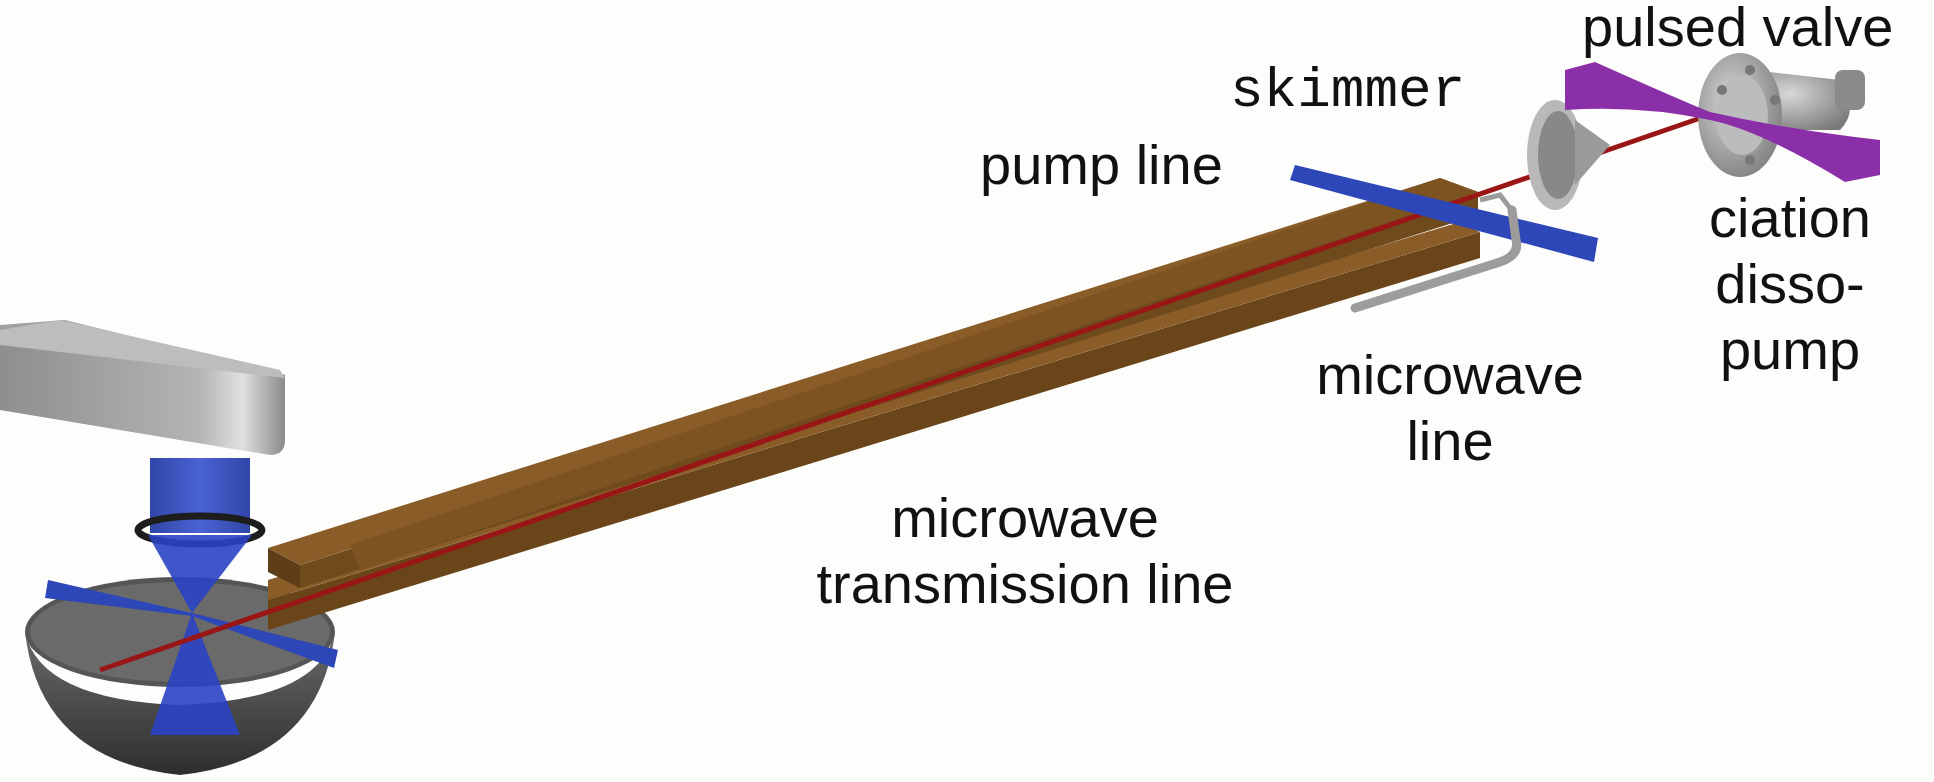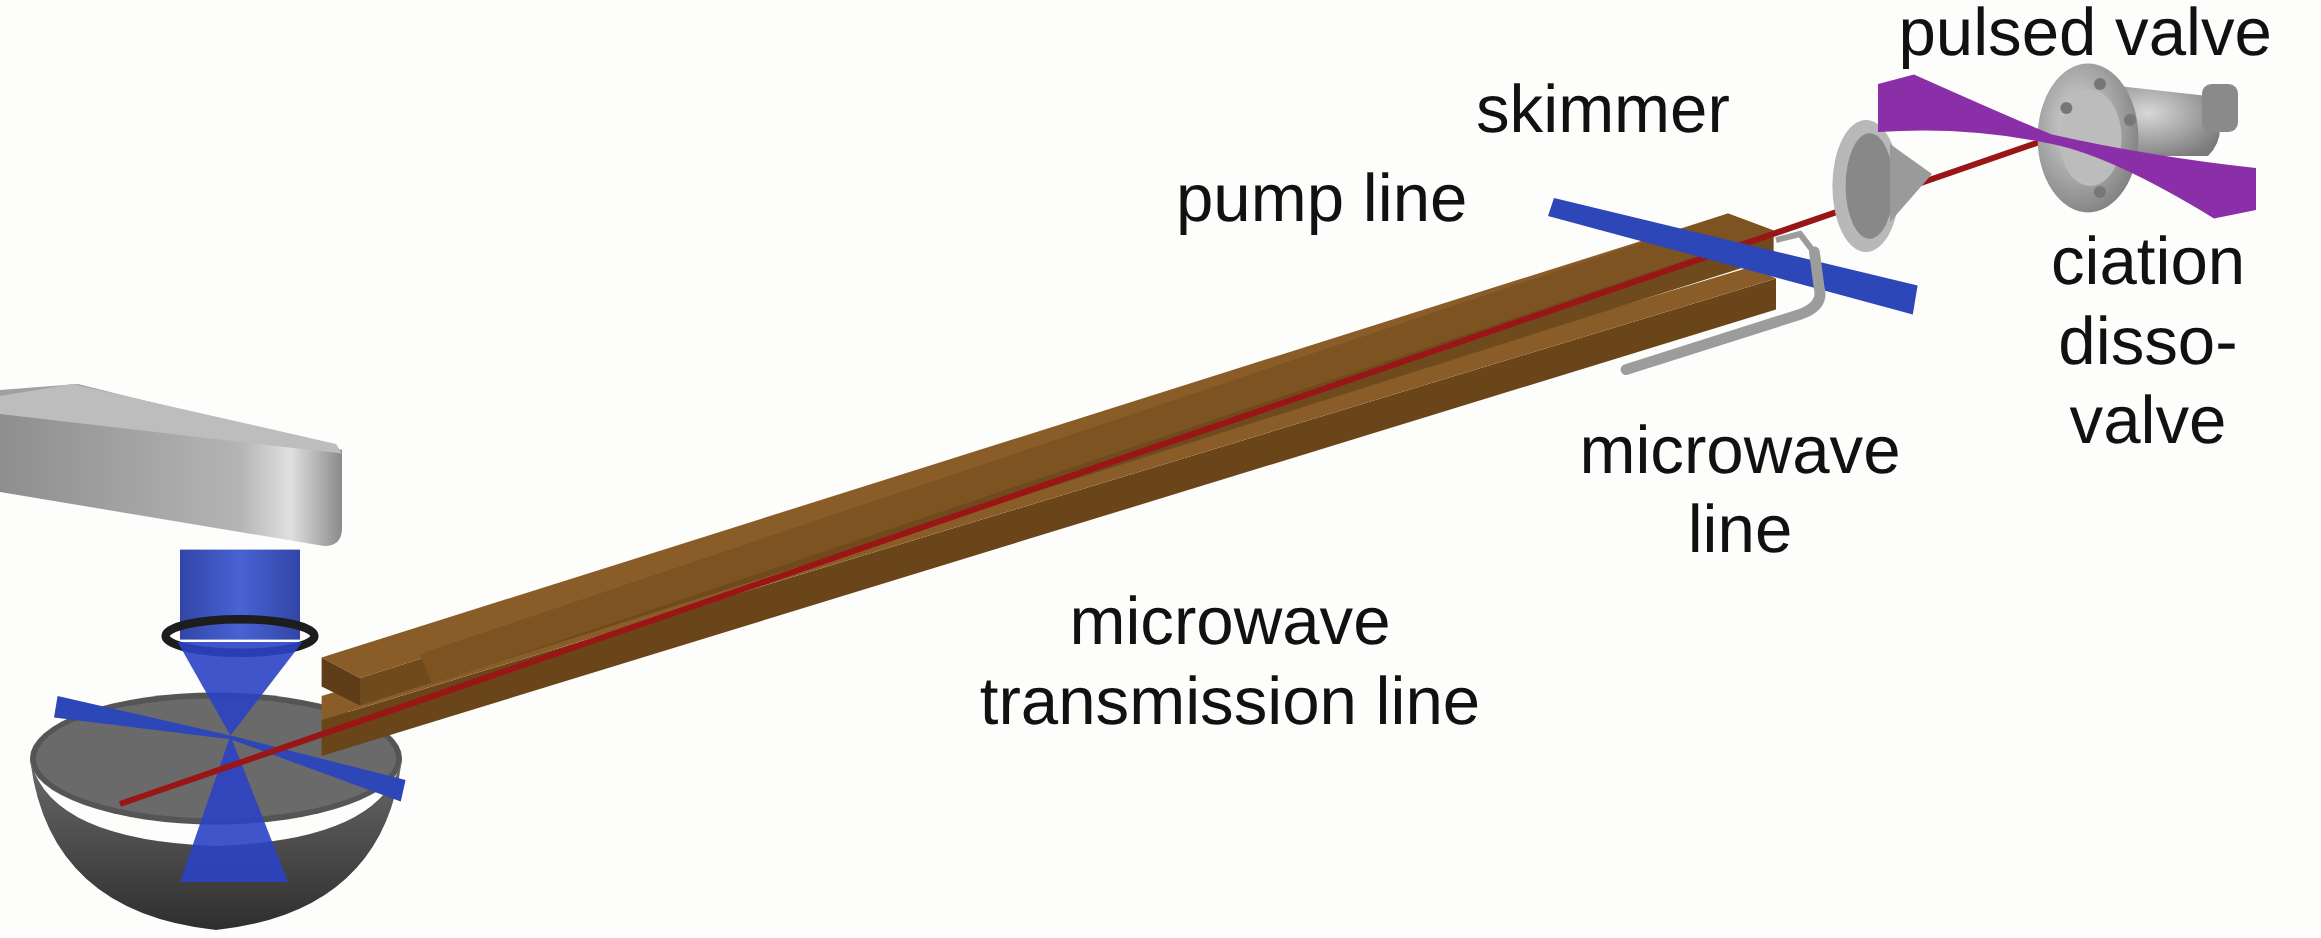--- a/index.html
+++ b/index.html
@@ -110,28 +110,28 @@
     <g>
       <path d="M1565 70 L 1595 62 Q 1680 100 1710 112 Q 1790 130 1880 140 L 1880 175 L 1845 182 Q 1760 130 1710 120 Q 1640 105 1565 110 Z" fill="#8a2fa8"></path>
     </g>
   </svg>
 
   <div class="label" style="left:8px; top:130px; width:360px;">
   </div>
 
   <div class="label" style="left:980px; top:132px;">pump line</div>
 
-  <div class="label" style="left:1230px; top:58px;">skimmer</div>
+  <div class="label" style="left:1230px; top:58px;font-family:Liberation Mono, monospace;">skimmer</div>
 
   <div class="label" style="left:1582px; top:-6px;">pulsed valve</div>
 
   <div class="label" style="left:1690px; top:185px; width:200px;">
     <span>ciation</span>
     <span>disso-</span>
-    <span>valve</span>
+    <span>pump</span>
   </div>
 
   <div class="label" style="left:1285px; top:342px; width:330px;">
     <span>microwave</span>
     <span>line</span>
   </div>
 
   <div class="label" style="left:775px; top:485px; width:500px;">
     <span>microwave</span>
     <span>transmission line</span>

